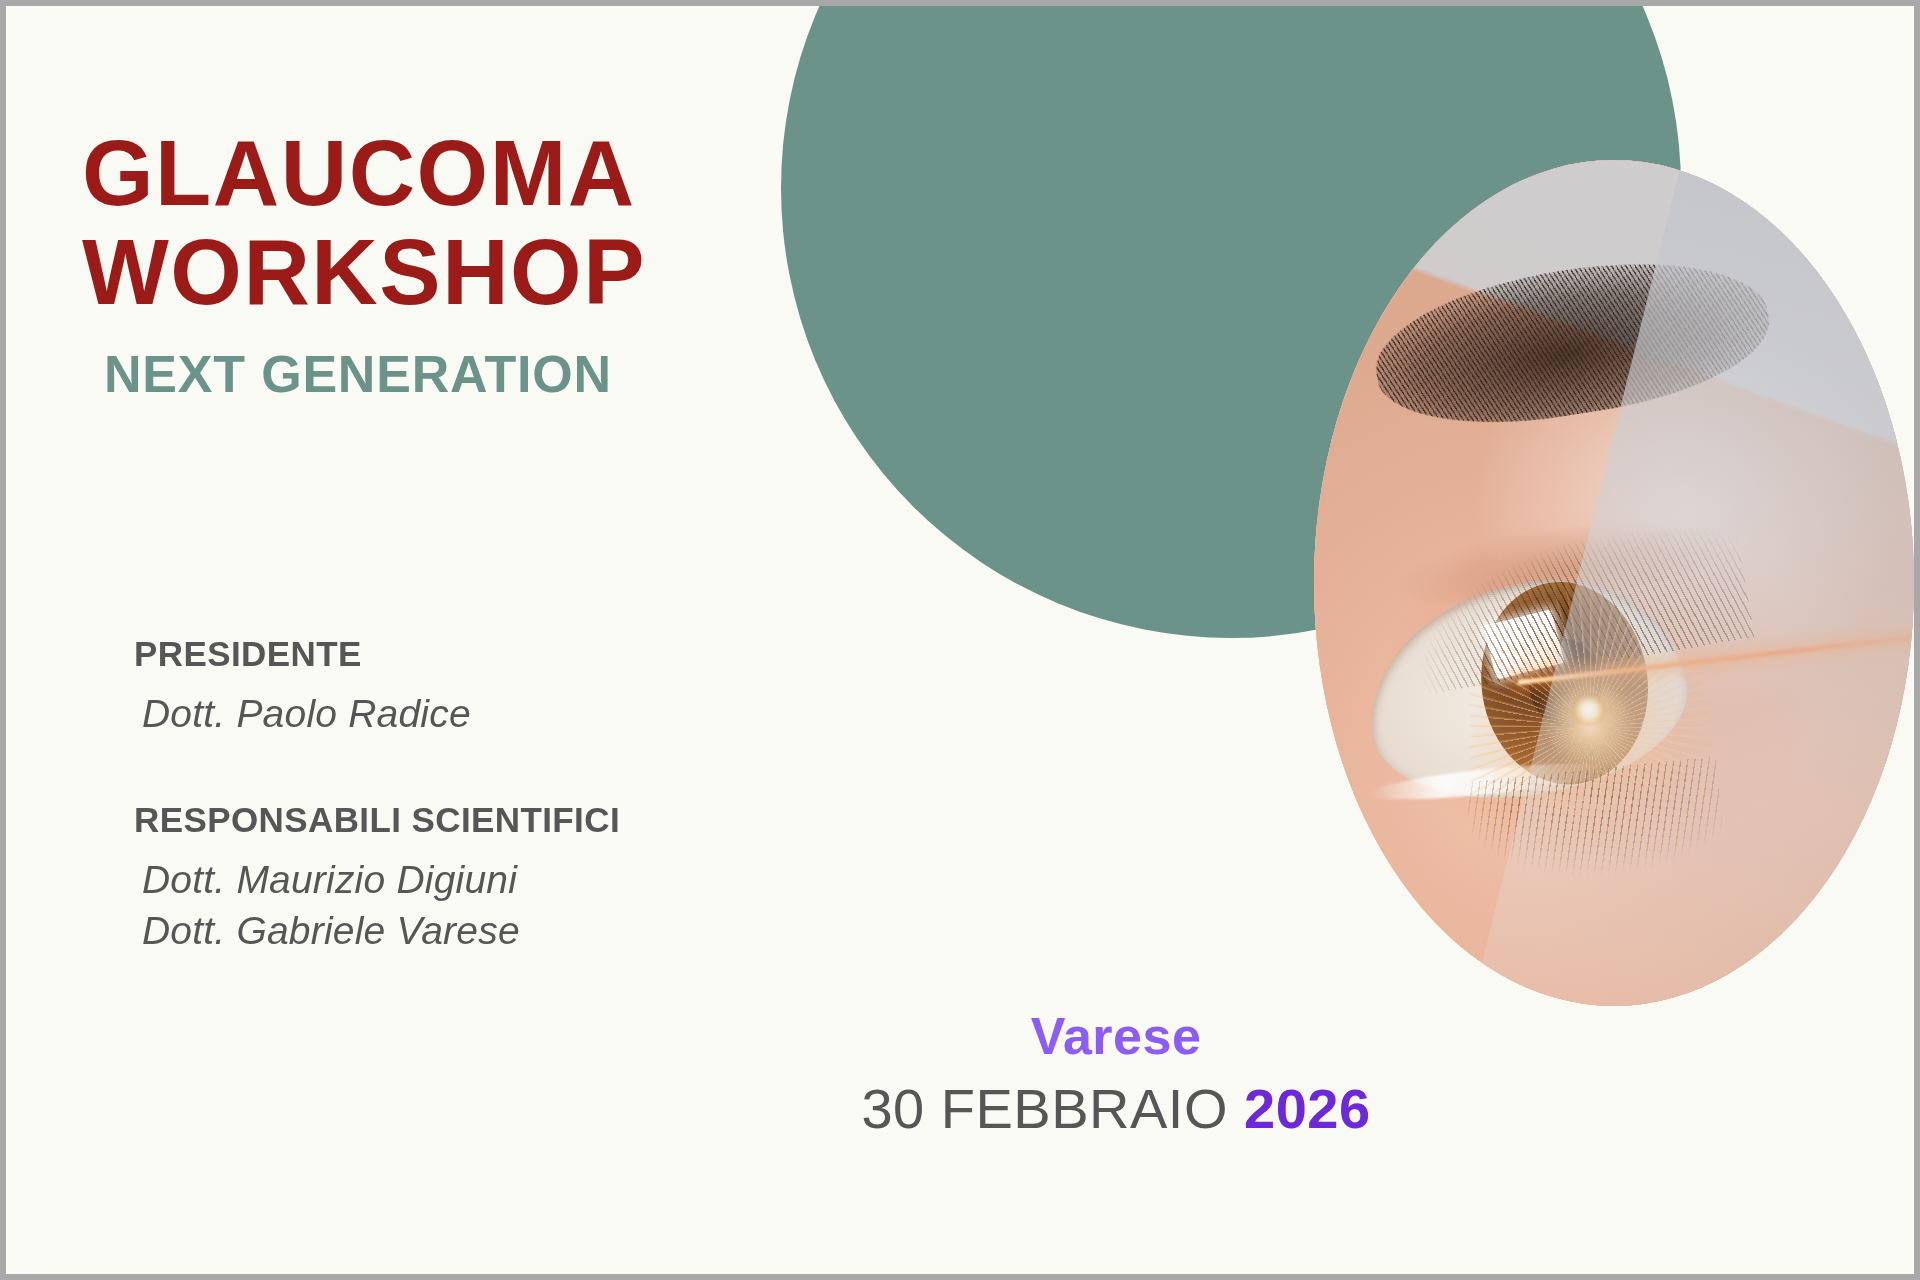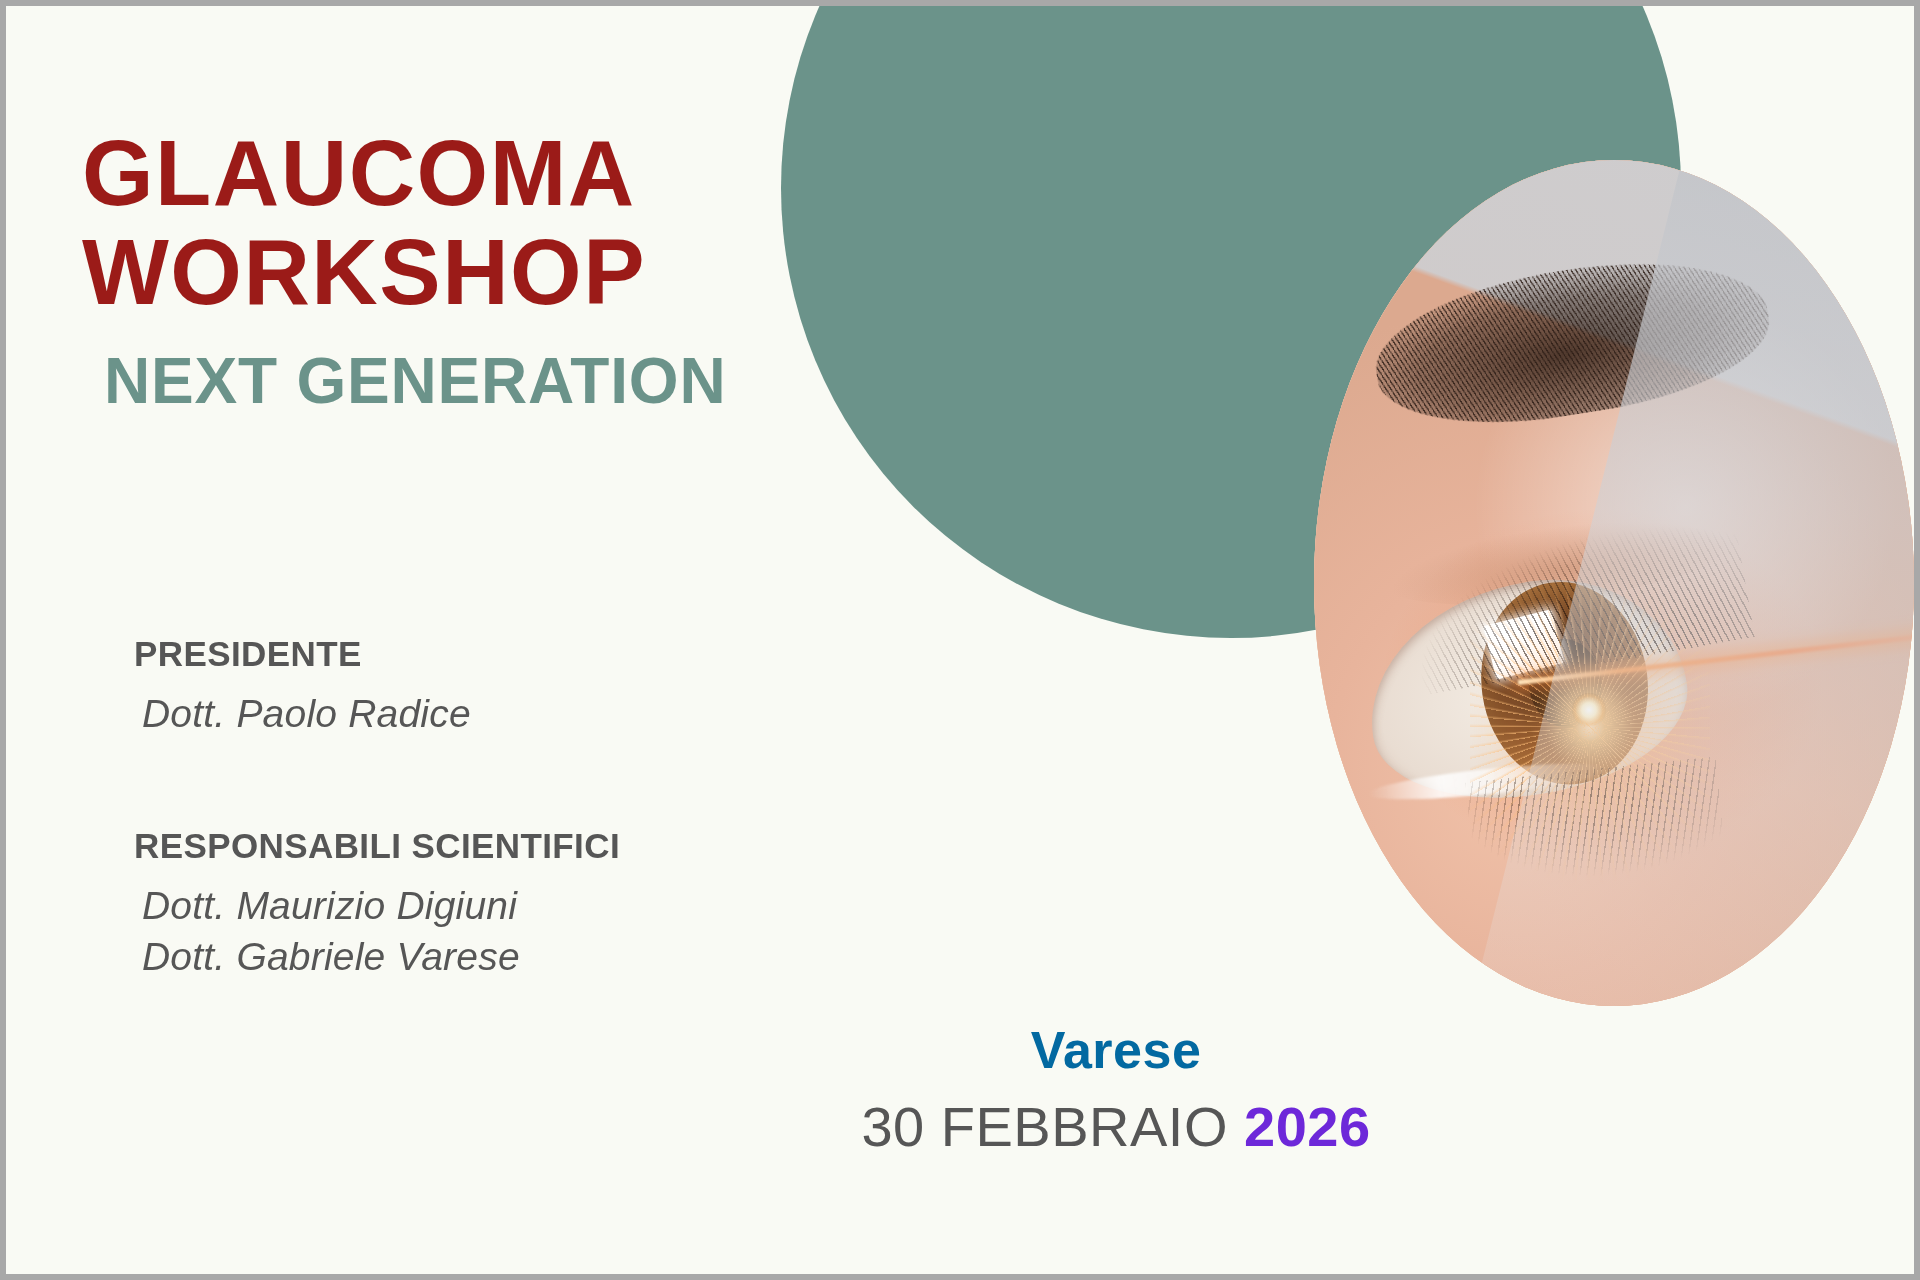--- a/index.html
+++ b/index.html
@@ -244,21 +244,21 @@
     font-weight: 700;
     font-size: 92px;
     line-height: 1.08;
     letter-spacing: 1.5px;
     color: #9b1b18;
     margin: 0;
     white-space: nowrap;
   }
   .subtitle-line {
     font-weight: 700;
-    font-size: 64px;
+    font-size: 52px;
     line-height: 1.15;
     letter-spacing: 0.8px;
     color: #6b938a;
     margin: 22px 0 0 22px;
     white-space: nowrap;
   }
 
   .credits {
     position: absolute;
     left: 128px;
@@ -273,35 +273,35 @@
     margin: 0;
   }
   .credit-name {
     font-weight: 400;
     font-style: italic;
     font-size: 39px;
     letter-spacing: 0.2px;
     margin: 16px 0 0 8px;
     line-height: 1.24;
   }
-  .credit-group-2 { margin-top: 88px; }
+  .credit-group-2 { margin-top: 62px; }
   .credit-name + .credit-name { margin-top: 2px; }
 
   .footer {
     position: absolute;
     left: 760px;
     top: 1000px;
     width: 700px;
     text-align: center;
   }
   .city {
     font-weight: 700;
     font-size: 52px;
-    color: #0369a1;
-    margin: 14px;
+    color: #8b5cf6;
+    margin: 0;
     letter-spacing: 0.5px;
   }
   .date-line {
     font-size: 56px;
     color: #565656;
     margin: 10px 0 0 0;
     letter-spacing: 0.5px;
     white-space: nowrap;
   }
   .date-year {

